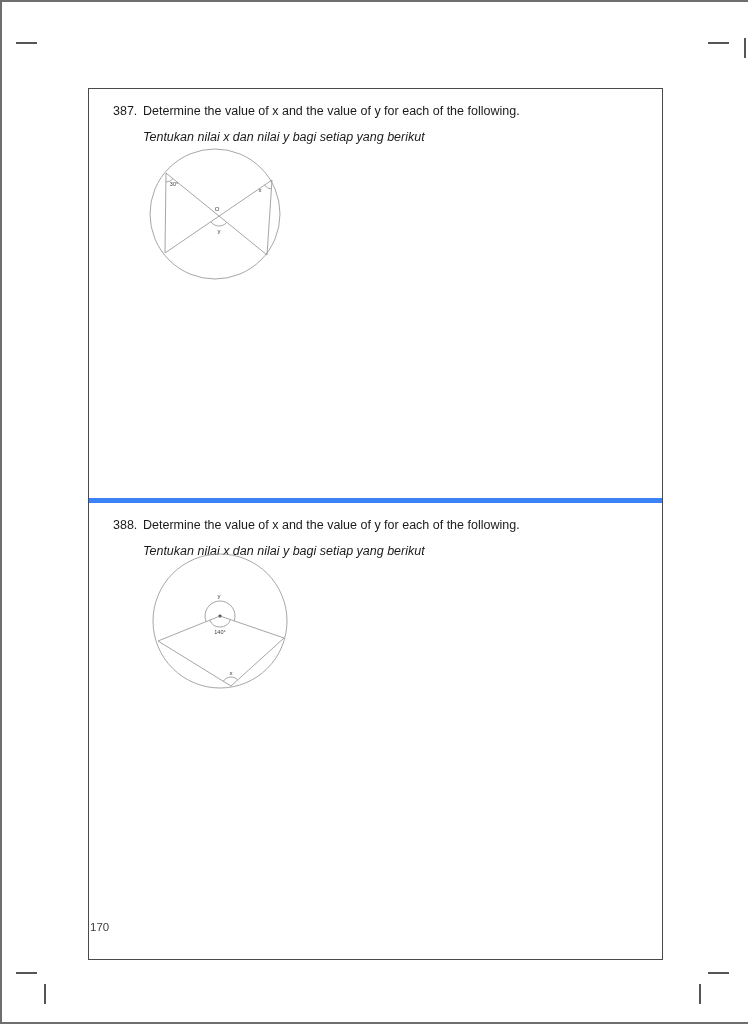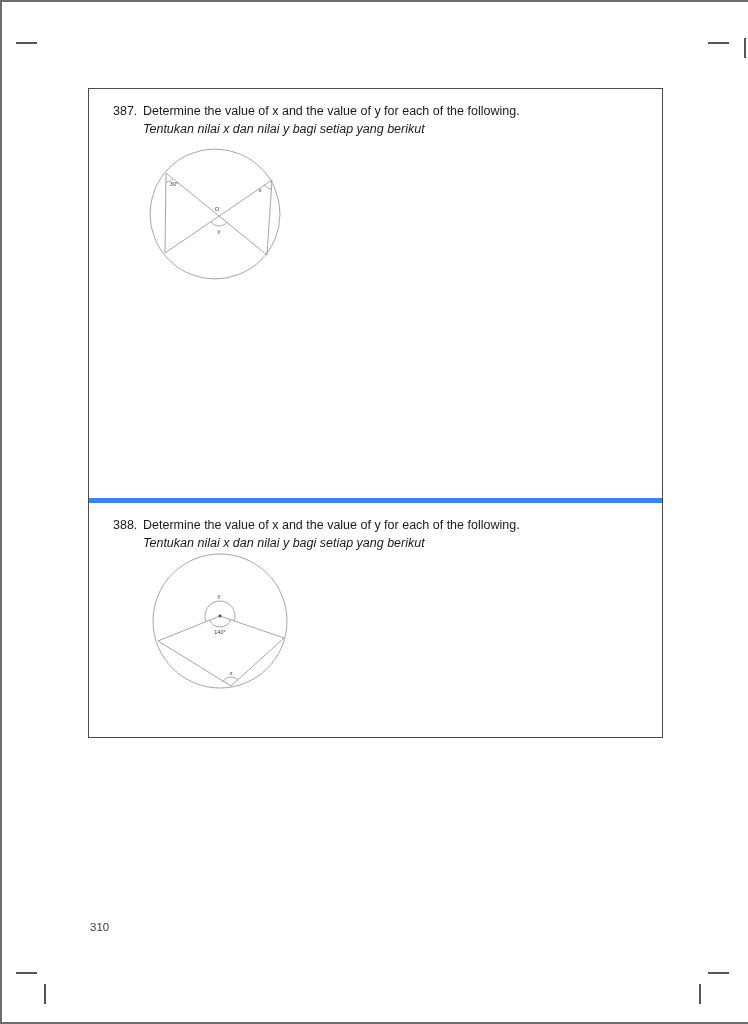--- a/index.html
+++ b/index.html
@@ -18,38 +18,38 @@
   .edge-left { left: 0; top: 0; width: 2px; height: 1024px; }
   .edge-bottom { left: 0; top: 1022px; width: 748px; height: 2px; }
   
   .crop { position: absolute; background: #555555; }
   .crop-h { width: 21px; height: 2px; }
   .crop-v { width: 2px; height: 20px; }
   
   .sheet-box {
     position: absolute;
     left: 88px; top: 88px;
-    width: 575px; height: 650px;
+    width: 575px; height: 872px;
     border: 1px solid #4a4a4a;
     box-sizing: border-box;
     background: #ffffff;
   }
   .q-row { position: relative; box-sizing: border-box; }
   .q-row-1 { height: 409px; }
   .q-row-2 { height: 410px; border-top: 5px solid #3b82f6; }
   .q-head {
     display: flex;
     align-items: flex-start;
     padding: 13px 10px 0 24px;
     font-size: 12.5px;
     line-height: 18px;
   }
   .q-num { width: 30px; flex: 0 0 30px; }
   .q-texts { flex: 1; }
-  .q-ms { font-style: italic; }
+  .q-ms { font-style: italic; margin-top: 8px; }
   .diagram-svg { position: absolute; left: 0; top: 0; }
   .diagram-svg .geo { stroke: #8f8f8f; stroke-width: 0.8; fill: none; }
   .diagram-svg text {
     font-family: "Liberation Sans", sans-serif;
     fill: #3a3a3a;
     stroke: none;
   }
   .lbl-6 { font-size: 6px; }
   .lbl-5 { font-size: 5.5px; }
   
@@ -135,16 +135,16 @@
 
         <text class="lbl-6" x="130" y="95" text-anchor="middle">y</text>
         <text class="lbl-5" x="131" y="131" text-anchor="middle">140°</text>
         <text class="lbl-6" x="142" y="172" text-anchor="middle">x</text>
       </svg>
     </section>
 
   </div>
 
   <div class="footer">
-    <span class="pageno">310</span>
+    <span class="pageno">170</span>
   </div>
 
 </div>
 
 </body></html>

